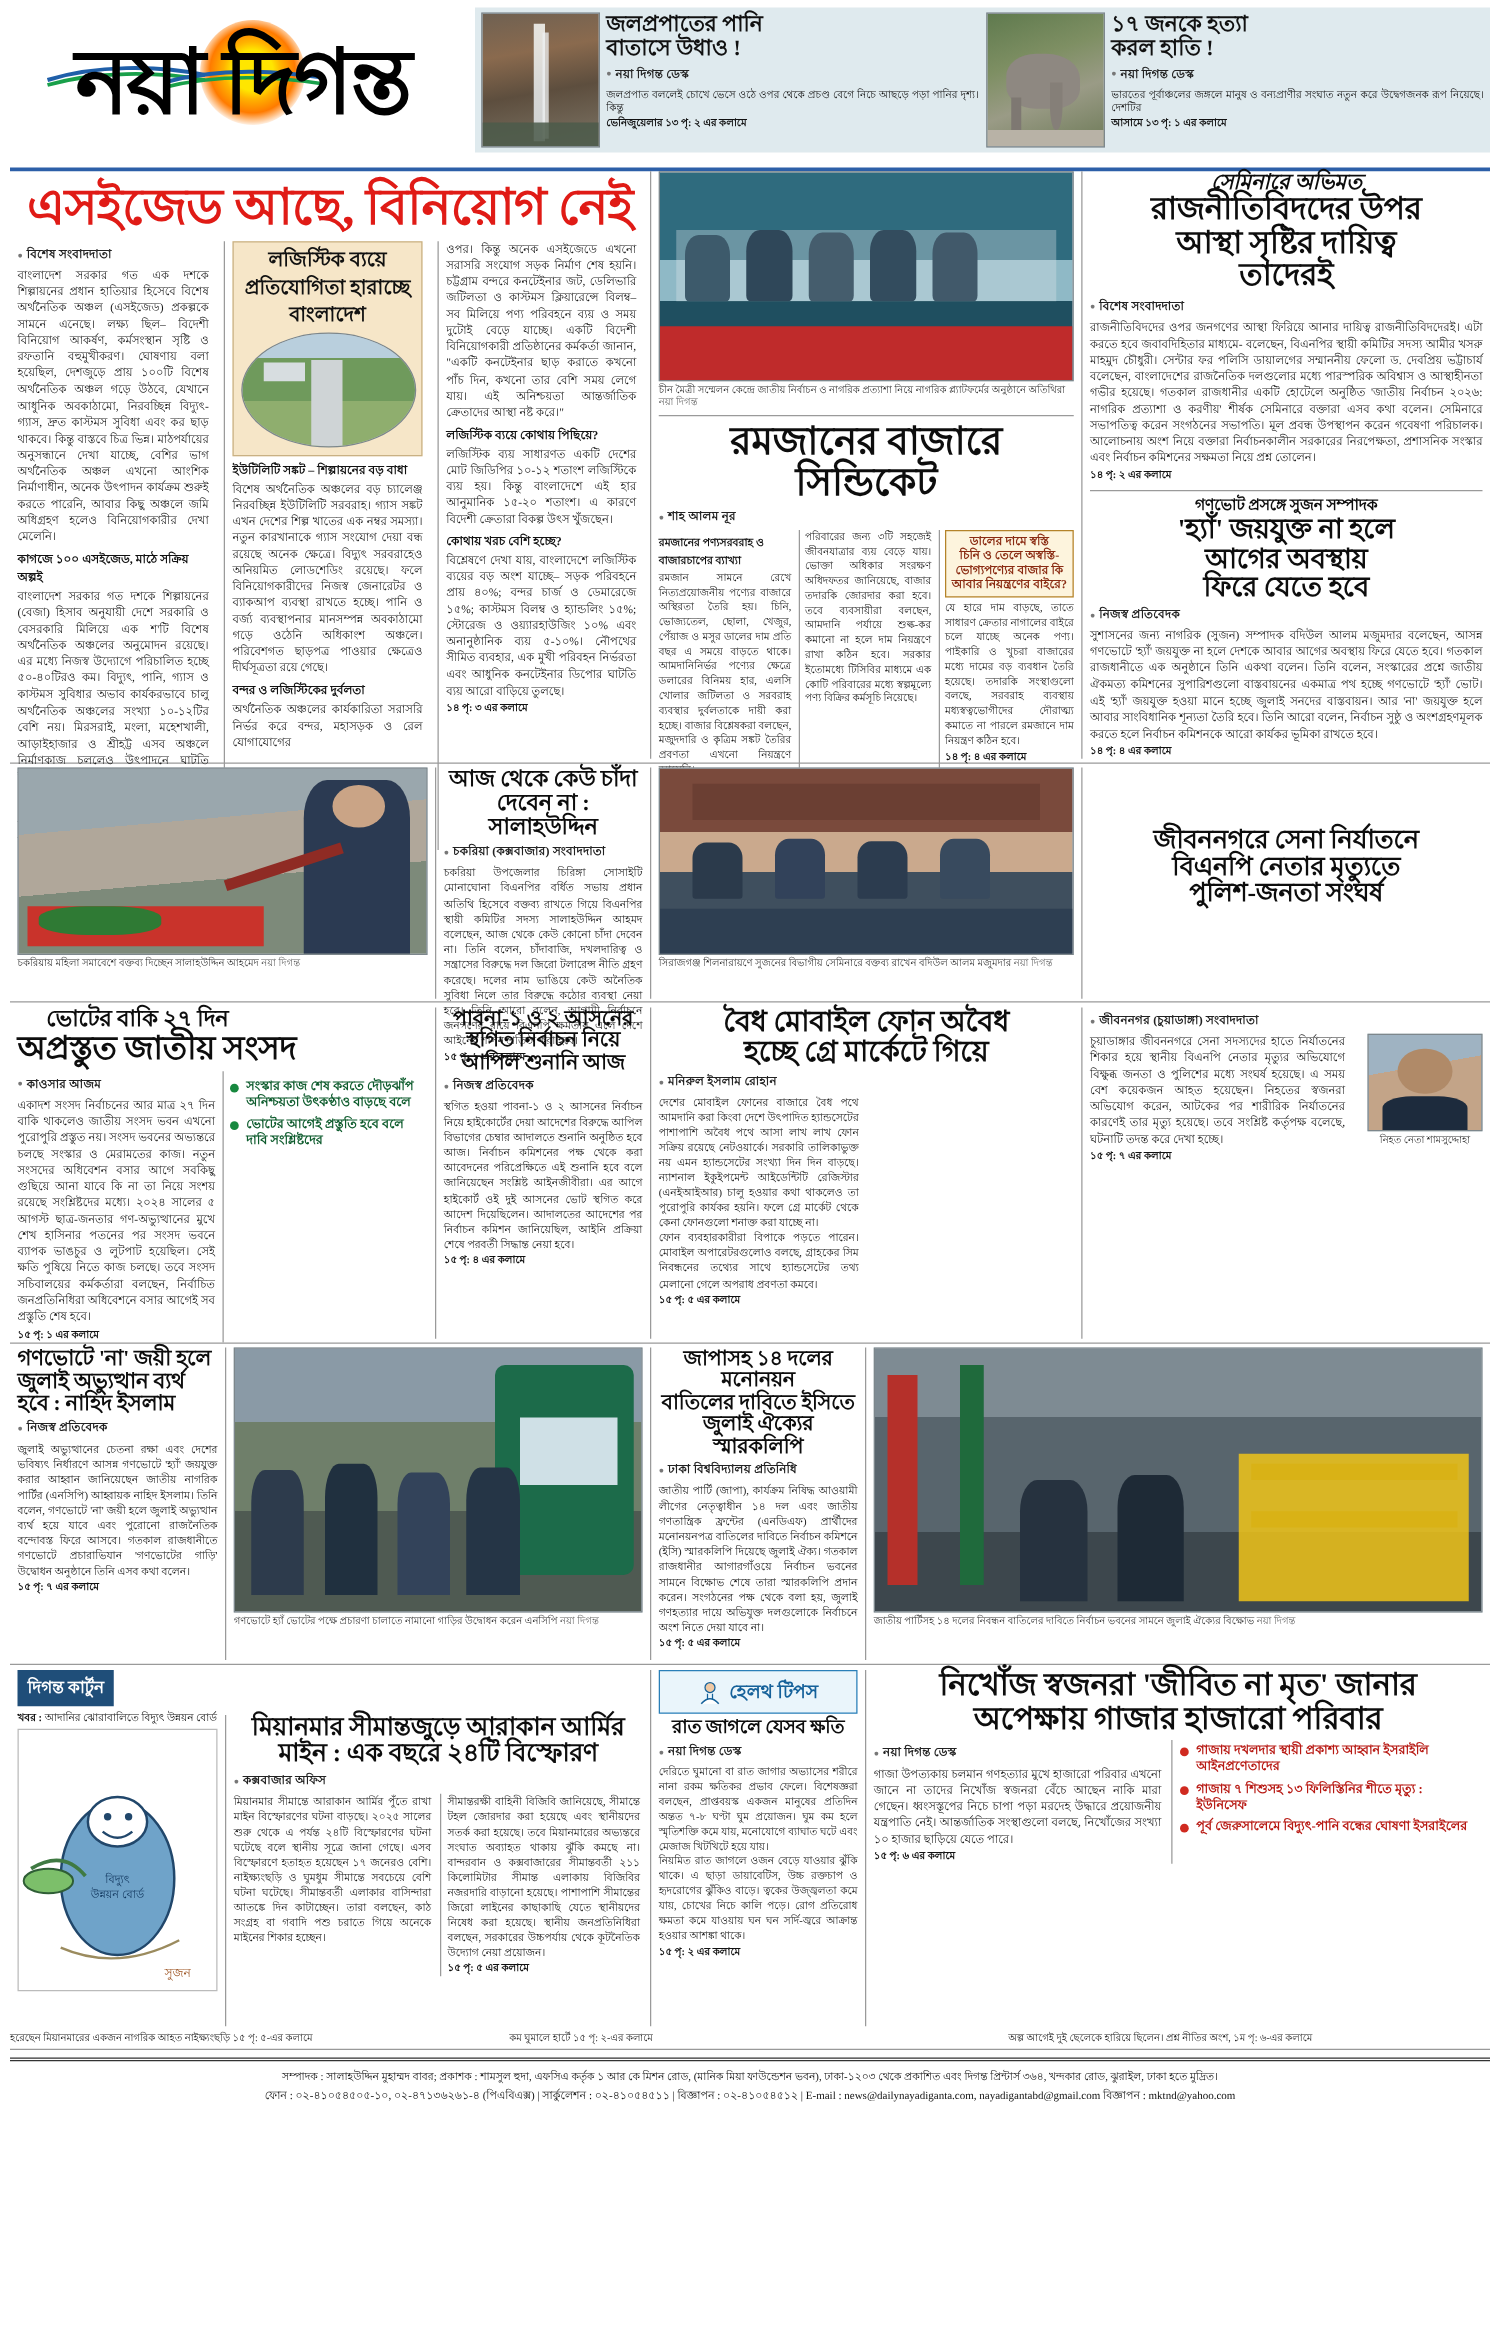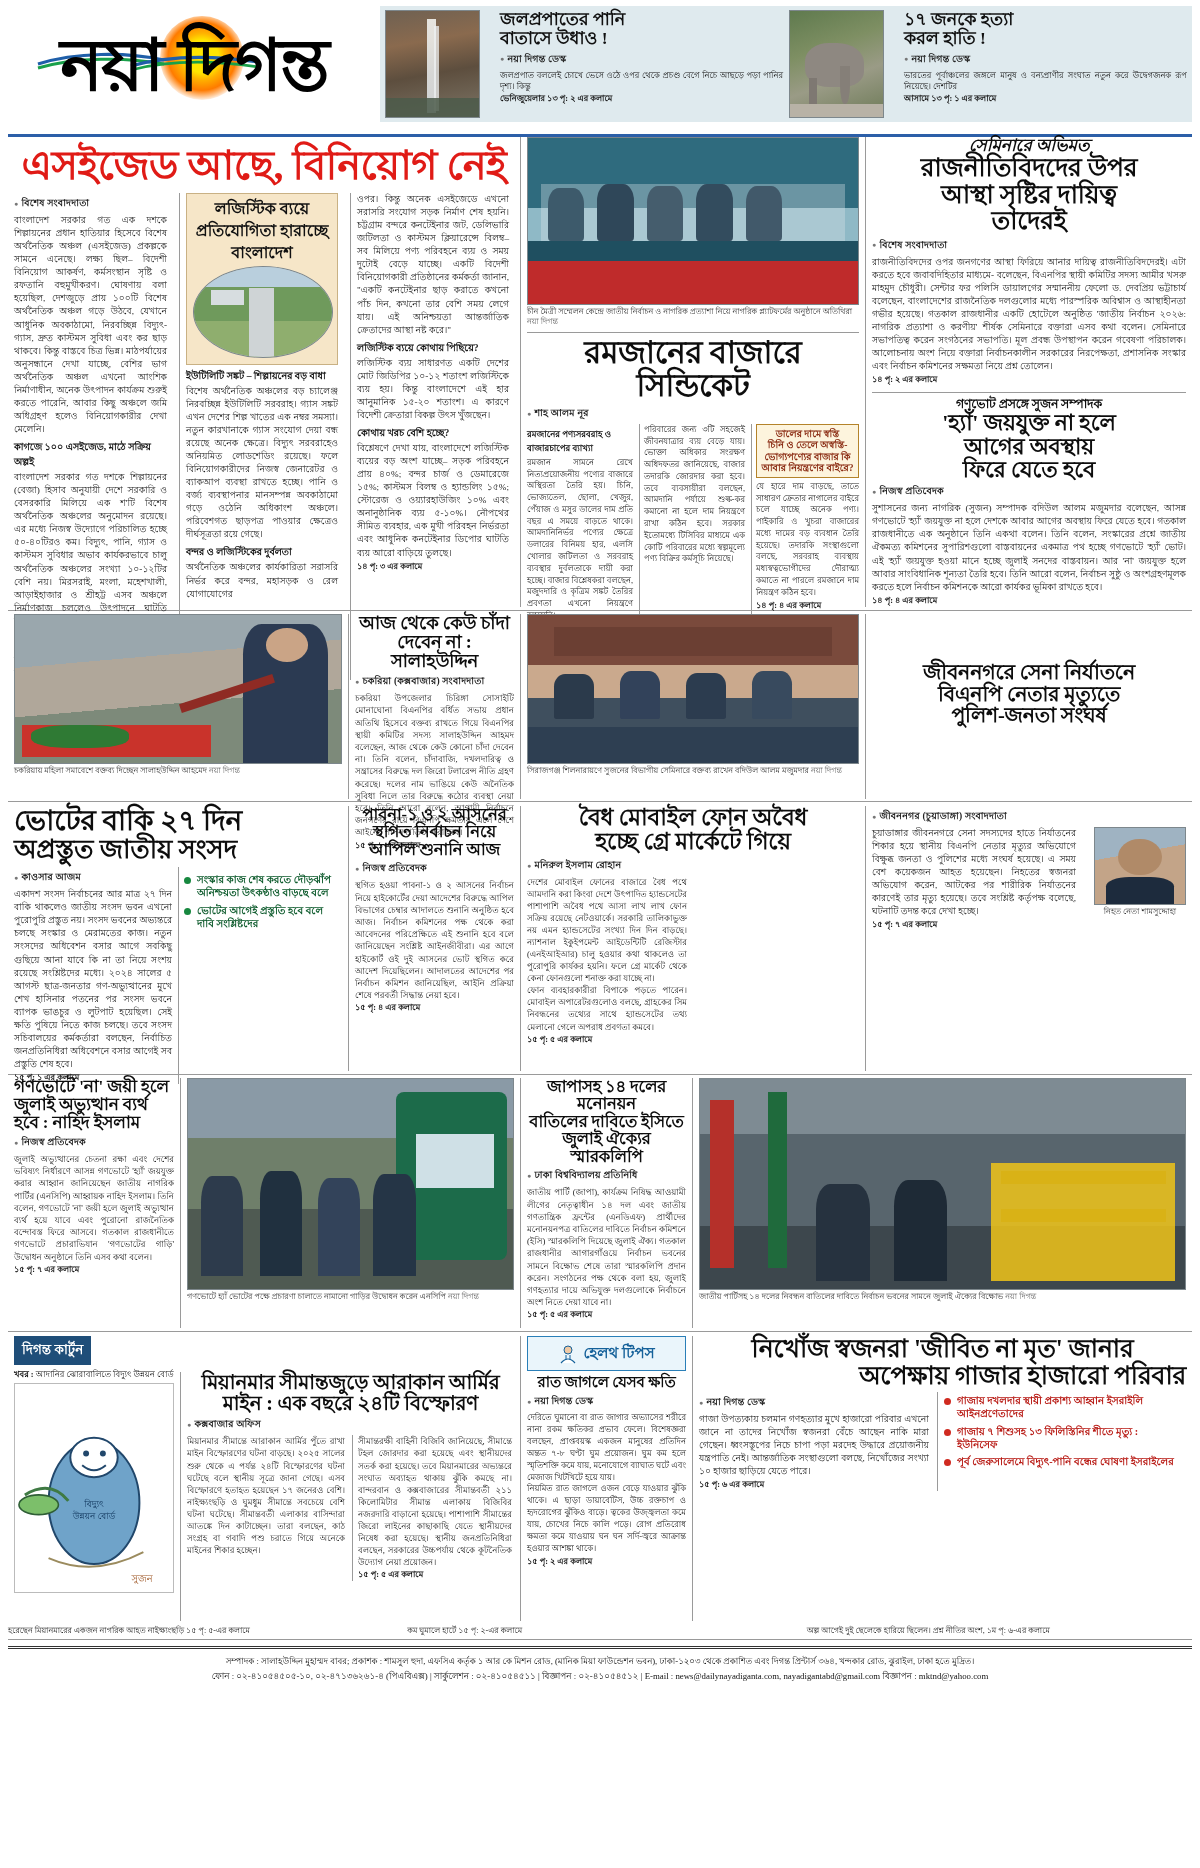--- a/index.html
+++ b/index.html
@@ -58,21 +58,21 @@
   .logo-swoosh { position:absolute; left:28px; top:44px; width:225px; height:24px; }
   .date-box { width:140px; padding:10px 6px 0 8px; text-align:center; }
   .day-badge {
     background:#15519e; color:#fff; font-weight:bold; font-size:13px;
     padding:2px 0; margin-bottom:5px;
   }
   .date-line { font-size:11px; line-height:1.5; color:#111; }
   .site-url { font-size:8.6px; color:#333; margin-top:6px; }
 
   .teasers { flex:1; display:flex; gap:6px; background:#dfeaee; padding:4px 5px; }
-  .teaser { flex:1; display:flex; gap:20px; }
+  .teaser { flex:1; display:flex; gap:5px; }
   .teaser .t-img { width:95px; height:108px; flex:none; }
   .teaser .t-txt { flex:1; }
   .teaser h3 { margin:0; font-size:17.5px; font-weight:bold; line-height:1.1; }
   .teaser .t-body { font-size:8.3px; line-height:1.38; text-align:justify; margin-top:2px;}
 
   
   .band { display:flex; }
   .col { padding:0 6px; }
 
   .lead-title {
@@ -331,21 +331,21 @@
       <div class="hl" style="font-size:20.5px;text-align:center;">বিএনপি নেতার মৃত্যুতে</div>
       <div class="hl" style="font-size:20.5px;text-align:center;">পুলিশ-জনতা সংঘর্ষ</div>
     </div>
   </div>
 
   <div class="hline" style="margin:2px 0 4px;"></div>
 
   <div class="band" style="height:265px;">
 
     <div style="width:340px;" class="col">
-      <div class="hl" style="font-size:28px;">ভোটের বাকি ২৭ দিন</div>
+      <div class="hl" style="font-size:18px;margin-left:23px;">ভোটের বাকি ২৭ দিন</div>
       <div class="hl" style="font-size:26px;">অপ্রস্তুত জাতীয় সংসদ</div>
       <div style="display:flex;gap:6px;margin-top:4px">
         <div style="width:158px">
           <div class="byline">কাওসার আজম</div>
           <div class="body-text">একাদশ সংসদ নির্বাচনের আর মাত্র ২৭ দিন বাকি থাকলেও জাতীয় সংসদ ভবন এখনো পুরোপুরি প্রস্তুত নয়। সংসদ ভবনের অভ্যন্তরে চলছে সংস্কার ও মেরামতের কাজ। নতুন সংসদের অধিবেশন বসার আগে সবকিছু গুছিয়ে আনা যাবে কি না তা নিয়ে সংশয় রয়েছে সংশ্লিষ্টদের মধ্যে। ২০২৪ সালের ৫ আগস্ট ছাত্র-জনতার গণ-অভ্যুত্থানের মুখে শেখ হাসিনার পতনের পর সংসদ ভবনে ব্যাপক ভাঙচুর ও লুটপাট হয়েছিল। সেই ক্ষতি পুষিয়ে নিতে কাজ চলছে। তবে সংসদ সচিবালয়ের কর্মকর্তারা বলছেন, নির্বাচিত জনপ্রতিনিধিরা অধিবেশনে বসার আগেই সব প্রস্তুতি শেষ হবে।</div>
           <div class="contlink">১৫ পৃ: ১ এর কলামে</div>
         </div>
         <div style="width:160px" class="vline">
           <ul class="bullets" style="padding-left:5px">
             <li>সংস্কার কাজ শেষ করতে দৌড়ঝাঁপ অনিশ্চয়তা উৎকণ্ঠাও বাড়ছে বলে</li>
@@ -505,21 +505,21 @@
       </div>
       <div class="hl" style="font-size:15px;text-align:center;margin-top:4px">রাত জাগলে যেসব ক্ষতি</div>
       <div class="byline">নয়া দিগন্ত ডেস্ক</div>
       <div class="body-text" style="font-size:8.4px">দেরিতে ঘুমানো বা রাত জাগার অভ্যাসের শরীরে নানা রকম ক্ষতিকর প্রভাব ফেলে। বিশেষজ্ঞরা বলছেন, প্রাপ্তবয়স্ক একজন মানুষের প্রতিদিন অন্তত ৭-৮ ঘণ্টা ঘুম প্রয়োজন। ঘুম কম হলে স্মৃতিশক্তি কমে যায়, মনোযোগে ব্যাঘাত ঘটে এবং মেজাজ খিটখিটে হয়ে যায়।</div>
       <div class="body-text" style="font-size:8.4px">নিয়মিত রাত জাগলে ওজন বেড়ে যাওয়ার ঝুঁকি থাকে। এ ছাড়া ডায়াবেটিস, উচ্চ রক্তচাপ ও হৃদরোগের ঝুঁকিও বাড়ে। ত্বকের উজ্জ্বলতা কমে যায়, চোখের নিচে কালি পড়ে। রোগ প্রতিরোধ ক্ষমতা কমে যাওয়ায় ঘন ঘন সর্দি-জ্বরে আক্রান্ত হওয়ার আশঙ্কা থাকে।</div>
       <div class="contlink">১৫ পৃ: ২ এর কলামে</div>
     </div>
 
     <div style="width:500px;" class="col vline">
       <div class="hl" style="font-size:25px;text-align:center;">নিখোঁজ স্বজনরা 'জীবিত না মৃত' জানার</div>
-      <div class="hl" style="font-size:25px;text-align:right;">অপেক্ষায় গাজার হাজারো পরিবার</div>
+      <div class="hl" style="font-size:25px;text-align:center;">অপেক্ষায় গাজার হাজারো পরিবার</div>
       <div style="display:flex;gap:8px;margin-top:3px">
         <div style="width:230px">
           <div class="byline">নয়া দিগন্ত ডেস্ক</div>
           <div class="body-text">গাজা উপত্যকায় চলমান গণহত্যার মুখে হাজারো পরিবার এখনো জানে না তাদের নিখোঁজ স্বজনরা বেঁচে আছেন নাকি মারা গেছেন। ধ্বংসস্তূপের নিচে চাপা পড়া মরদেহ উদ্ধারে প্রয়োজনীয় যন্ত্রপাতি নেই। আন্তর্জাতিক সংস্থাগুলো বলছে, নিখোঁজের সংখ্যা ১০ হাজার ছাড়িয়ে যেতে পারে।</div>
           <div class="contlink">১৫ পৃ: ৬ এর কলামে</div>
         </div>
         <div style="width:242px" class="vline">
           <ul class="bullets red" style="padding-left:6px;margin-top:2px">
             <li>গাজায় দখলদার স্থায়ী প্রকাশ্য আহ্বান ইসরাইলি আইনপ্রণেতাদের</li>
             <li>গাজায় ৭ শিশুসহ ১৩ ফিলিস্তিনির শীতে মৃত্যু : ইউনিসেফ</li>

